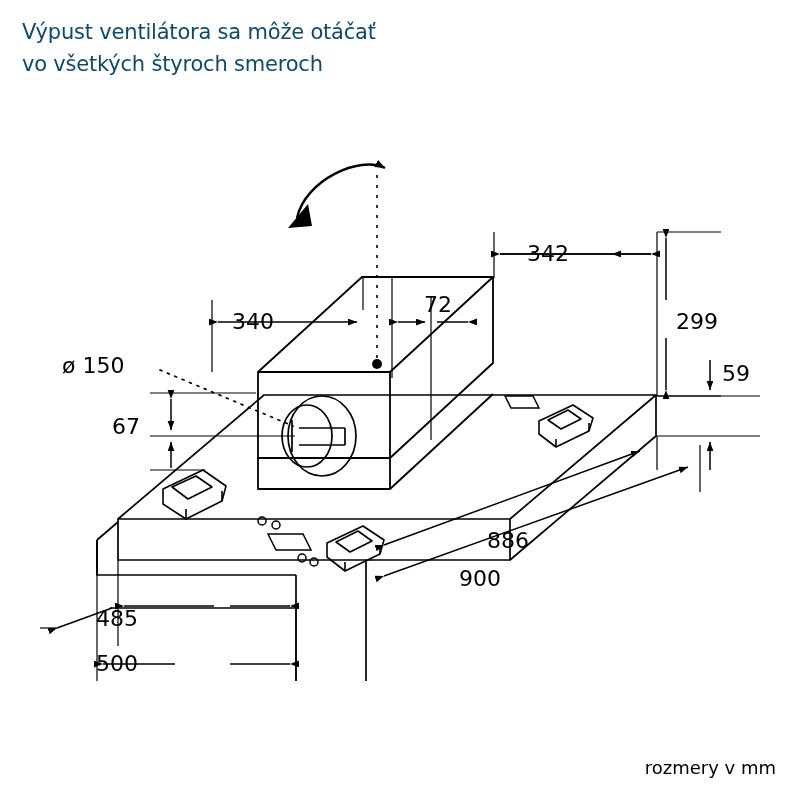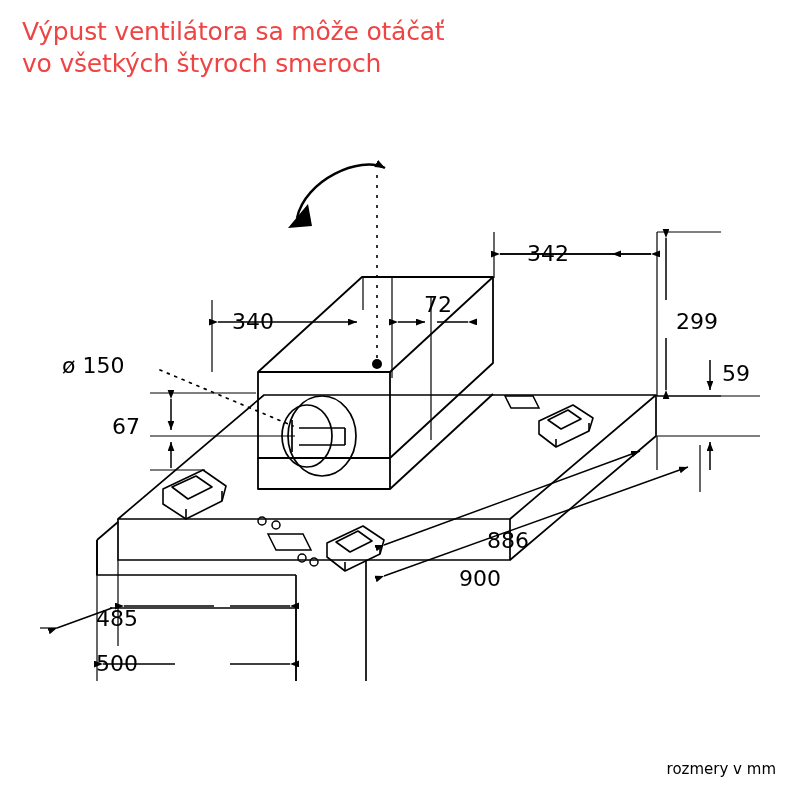--- a/index.html
+++ b/index.html
@@ -19,31 +19,31 @@
     position: absolute;
     left: 0; top: 0;
     width: 800px;
     height: 800px;
   }
   .title {
     position: absolute;
     left: 22px;
     top: 16px;
     width: 740px;
-    font-size: 25px;
+    font-size: 21px;
     line-height: 32px;
     letter-spacing: -0.2px;
-    color: #ef4444;
+    color: #0c4a6e;
     white-space: pre-line;
   }
   .footnote {
     position: absolute;
     right: 24px;
     bottom: 22px;
-    font-size: 15px;
+    font-size: 18px;
     color: #000;
     text-align: left;
   }
   svg#drawing {
     position: absolute;
     left: 0;
     top: 0;
     width: 800px;
     height: 800px;
   }

